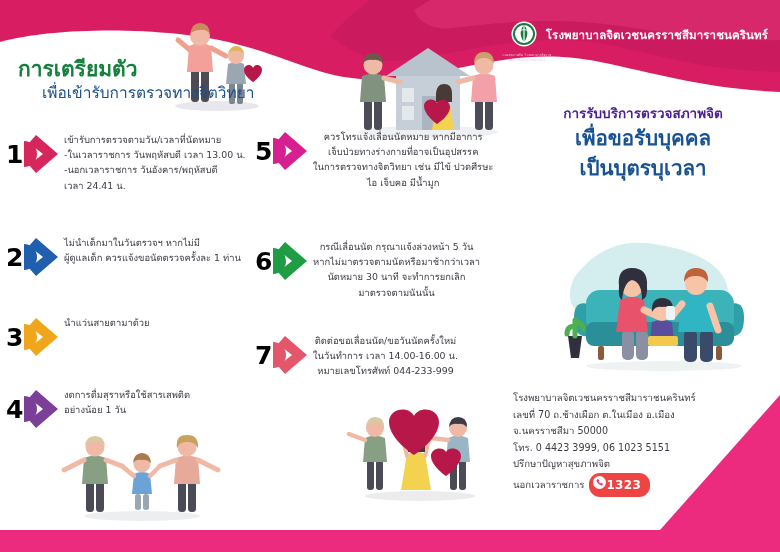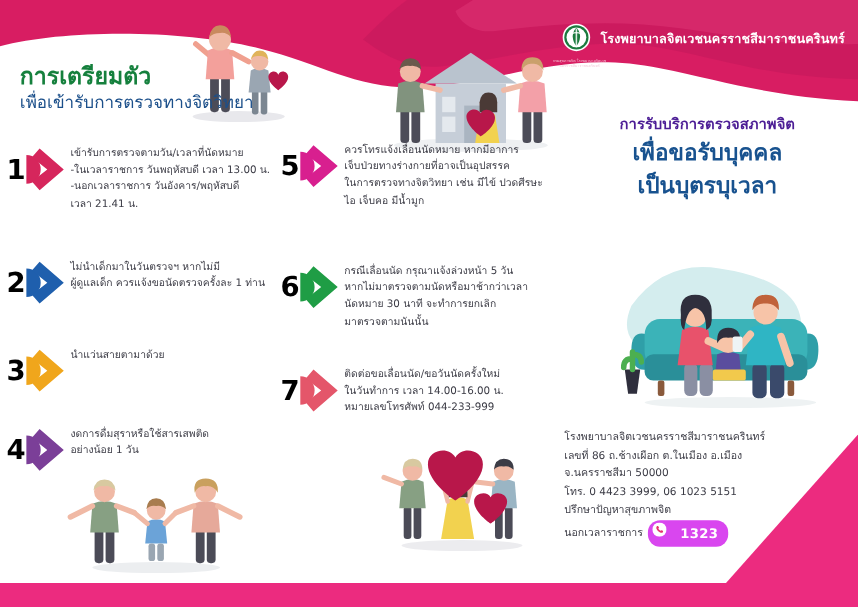--- a/index.html
+++ b/index.html
@@ -18,47 +18,47 @@
   .logo-mark { width:30px; height:30px; position:relative; }
   .logo-caption {
     position:absolute; top:33px; left:-8px; width:52px; text-align:center;
     font-size:3.2px; color:#f3c9d9; line-height:1.5; letter-spacing:.1px;
   }
   .hosp-name { color:#ffffff; font-size:11.5px; font-weight:bold; letter-spacing:.1px; white-space:nowrap; }
 
   
   .left-title { position:absolute; left:18px; top:57px; }
   .lt1 { font-size:21px; font-weight:bold; color:#15803d; line-height:1.18; }
-  .lt2 { font-size:15.5px; color:#1b4f8a; line-height:1.3; margin-top:1px; }
+  .lt2 { font-size:15.5px; color:#1b4f8a; line-height:1.3; margin-top:1px;margin-left:24px; }
 
   
   .right-title { position:absolute; left:512px; top:104px; width:262px; text-align:center; }
   .rt1 { font-size:13.5px; font-weight:bold; color:#4c1d95; line-height:1.35; }
   .rt2 { font-size:20.5px; font-weight:bold; color:#18528f; line-height:1.32; margin-top:3px; }
 
   
   .step { position:absolute; display:flex; align-items:flex-start; }
   .step-mark { position:relative; width:58px; flex:0 0 58px; height:46px; }
   .step-num {
     position:absolute; left:0; top:50%; transform:translateY(-50%);
     font-size:25px; font-weight:bold; line-height:1; font-family:"DejaVu Sans",sans-serif;
   }
   .step-glyph { position:absolute; left:14px; top:0; }
-  .step-text { font-size:9.4px; color:#3b3b45; line-height:1.62; padding-top:1px; }
+  .step-text { font-size:9.4px; color:#3b3b45; line-height:1.62; padding-top:1px;text-align:center; }
   .step-text div { white-space:nowrap; }
 
   .col-left .step-text { text-align:left; }
 
   
   .contact { position:absolute; left:513px; top:390px; width:258px; }
   .contact div { font-size:9.6px; color:#3b3b45; line-height:1.72; white-space:nowrap; }
   .hotline-line { display:flex; align-items:center; gap:5px; }
   .hotline-badge {
-    display:inline-flex; align-items:center; gap:12px;
-    background:#d946ef; border-radius:11px; padding:2px 9px 2px 4px;
+    display:inline-flex; align-items:center; gap:0;
+    background:#ef4444; border-radius:11px; padding:2px 9px 2px 4px;
   }
   .hotline-num { color:#fff; font-size:12px; font-weight:bold; letter-spacing:.3px; }
 
   
   .bottom-bar { position:absolute; left:0; bottom:0; width:780px; height:22px; background:#ec2b7f; }
   .corner-wedge { position:absolute; right:0; bottom:22px; width:120px; height:135px; overflow:hidden; }
 
   .illus { position:absolute; }
 </style>
 </head>
@@ -160,21 +160,21 @@
         <svg width="44" height="46" viewBox="0 0 44 46">
           <path d="M4,10 a13,13 0 0 1 0,26 Z" fill="#d6265c"></path>
           <path d="M16,4 L38,23 L16,42 L9,34 L23,23 L9,12 Z" fill="#d6265c"></path>
         </svg>
       </div>
     </div>
     <div class="step-text">
       <div>เข้ารับการตรวจตามวัน/เวลาที่นัดหมาย</div>
       <div>-ในเวลาราชการ  วันพฤหัสบดี เวลา 13.00 น.</div>
       <div>-นอกเวลาราชการ วันอังคาร/พฤหัสบดี</div>
-      <div>เวลา 21.41 น.</div>
+      <div>เวลา 24.41 น.</div>
     </div>
   </div>
 
   <div class="step col-left" style="left:6px;top:234px;">
     <div class="step-mark">
       <div class="step-num">2</div>
       <div class="step-glyph">
         <svg width="44" height="46" viewBox="0 0 44 46">
           <path d="M4,10 a13,13 0 0 1 0,26 Z" fill="#1f5fad"></path>
           <path d="M16,4 L38,23 L16,42 L9,34 L23,23 L9,12 Z" fill="#1f5fad"></path>
@@ -364,21 +364,21 @@
       <path d="M63,47 Q63,36 71,36 Q80,36 80,47 L80,54 L63,54 Z" fill="#4a3a36"></path>
 
       <path d="M44,24 c0-13 19-17 25-6 c6-11 25-7 25,6 c0,17 -25,33 -25,33 c0,0 -25,-16 -25,-33 Z" fill="#b8174a"></path>
 
       <path d="M86,58 c0-8 12-10 15-4 c3-6 15-4 15,4 c0,10 -15,20 -15,20 c0,0 -15,-10 -15,-20 Z" fill="#b8174a"></path>
     </svg>
   </div>
 
   <div class="contact">
     <div>โรงพยาบาลจิตเวชนครราชสีมาราชนครินทร์</div>
-    <div>เลขที่ 86 ถ.ช้างเผือก ต.ในเมือง อ.เมือง</div>
+    <div>เลขที่ 70 ถ.ช้างเผือก ต.ในเมือง อ.เมือง</div>
     <div>จ.นครราชสีมา 50000</div>
     <div>โทร. 0 4423 3999, 06 1023 5151</div>
     <div>ปรึกษาปัญหาสุขภาพจิต</div>
     <div class="hotline-line">
       <span>นอกเวลาราชการ</span>
       <span class="hotline-badge">
         <span>
           <svg width="13" height="13" viewBox="0 0 13 13">
             <circle cx="6.5" cy="6.5" r="6.5" fill="#ffffff"></circle>
             <path d="M4.2,3.4 c.7-.6 1.5.2 1.8.9 c.2.5-.3.9-.5,1.2 c.4,1 1,1.6 2,2 c.3-.2.7-.7 1.2-.5 c.7.3 1.5,1.1.9,1.8 c-.5.6-1.5.7-2.5.2 C5.7,8.3 4.4,7 3.9,5.8 C3.5,4.9 3.6,3.9 4.2,3.4 Z" fill="#e8306f"></path>

